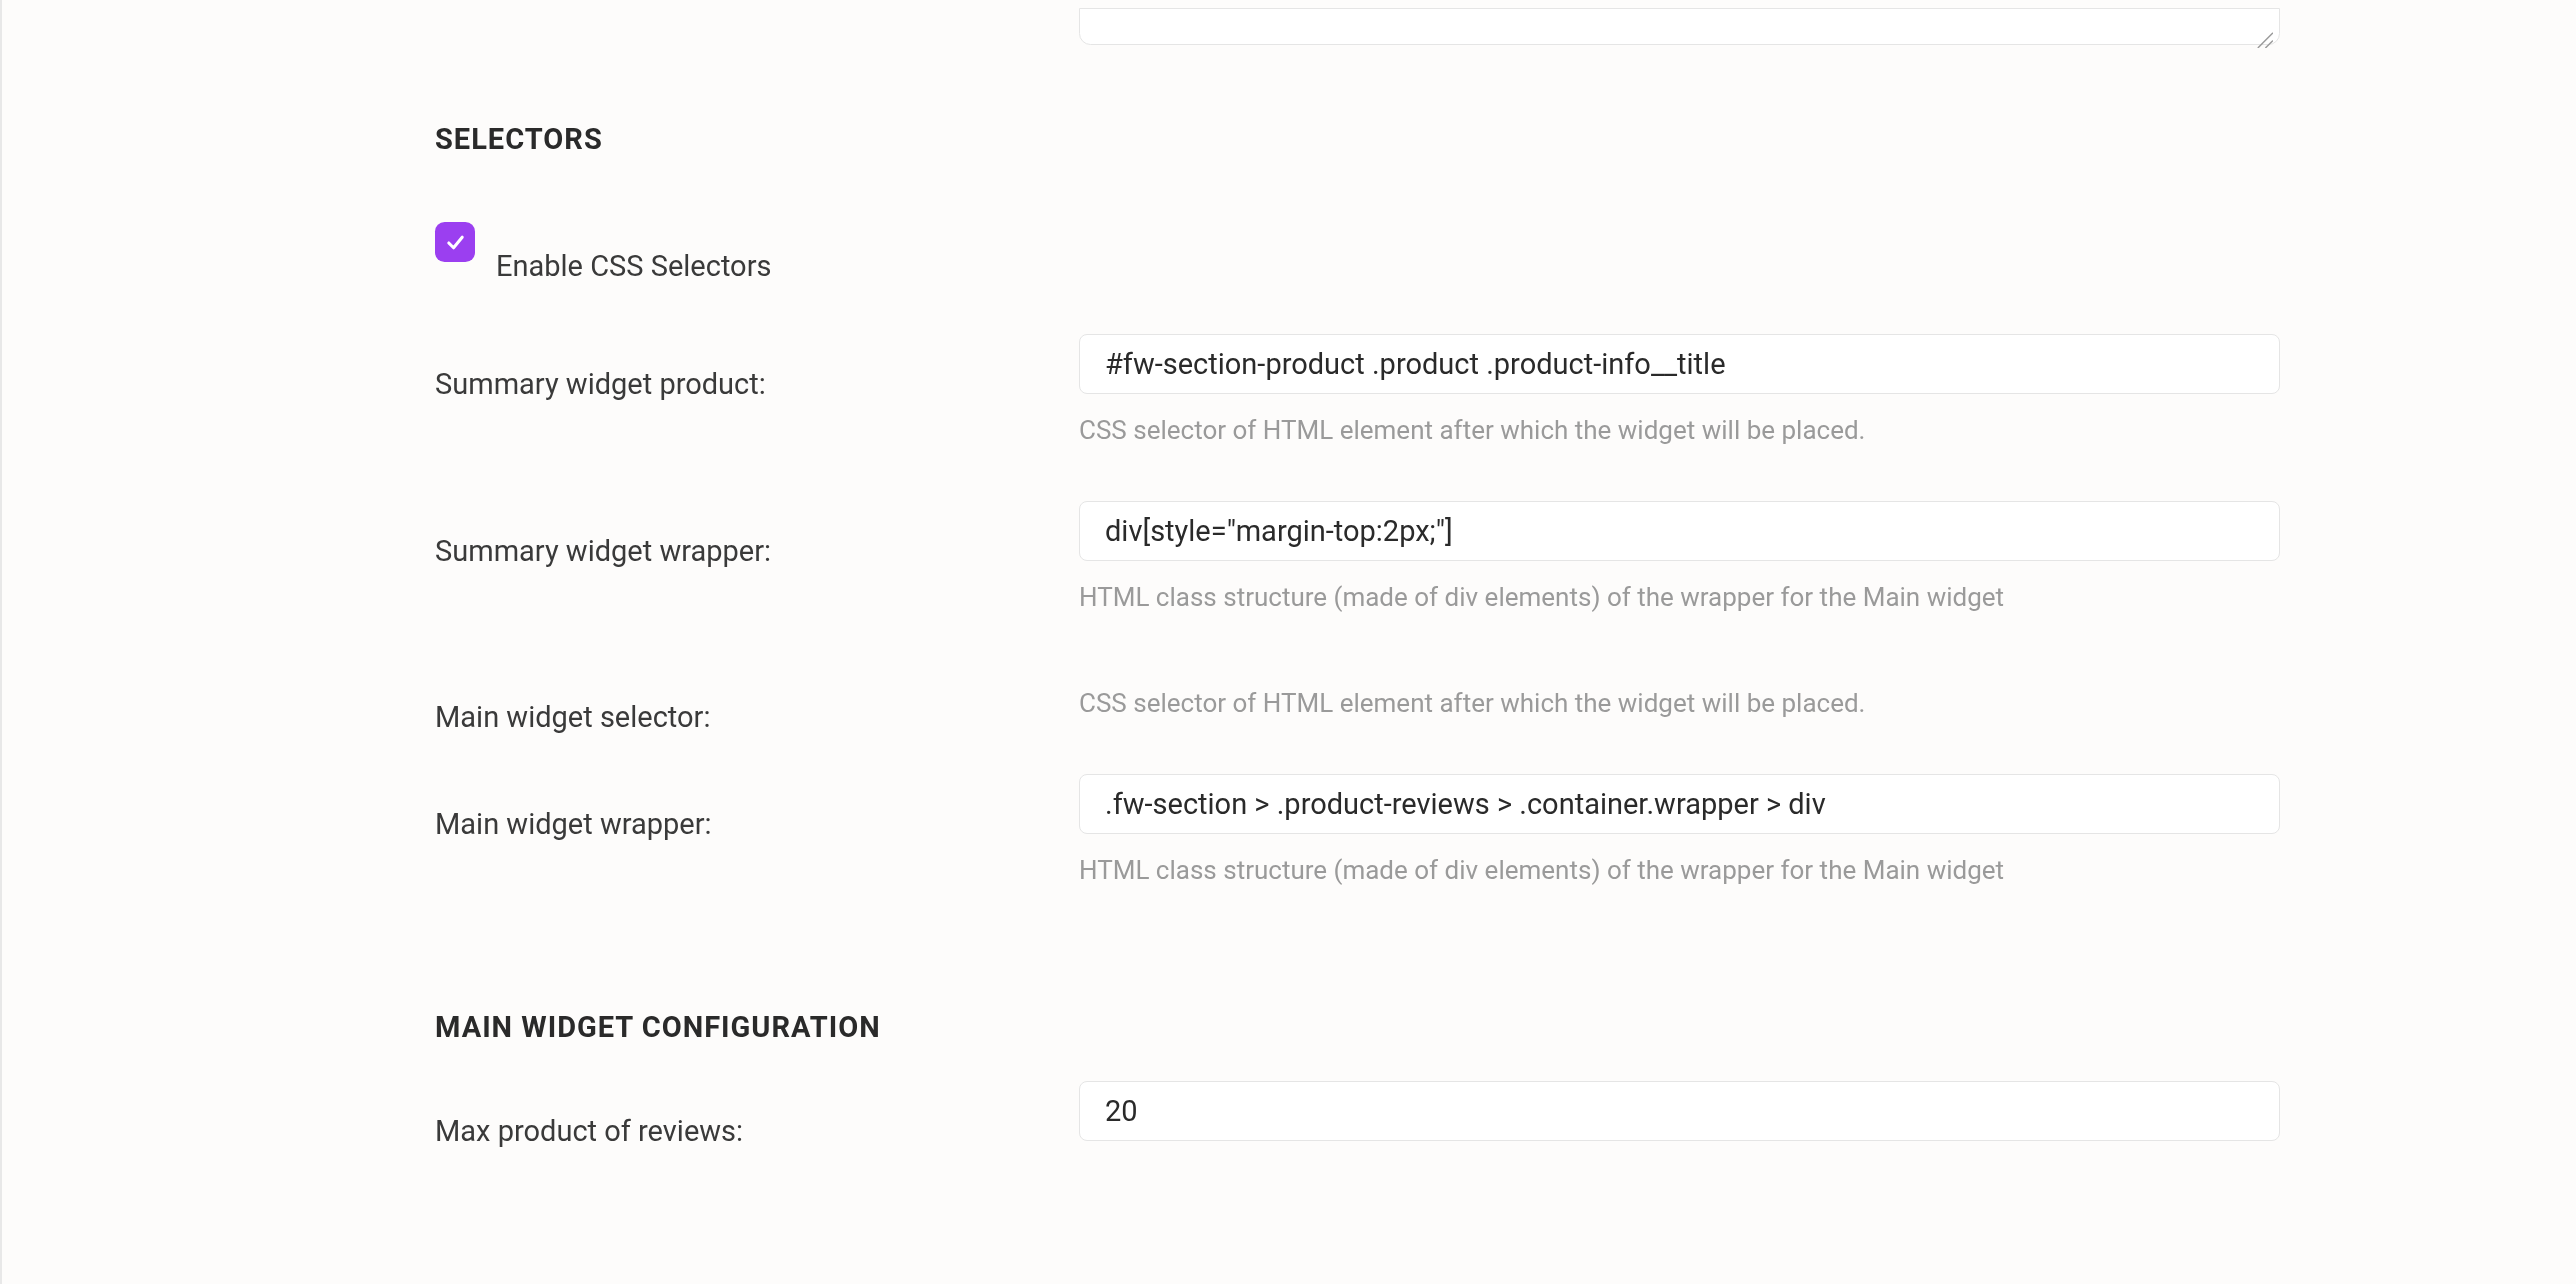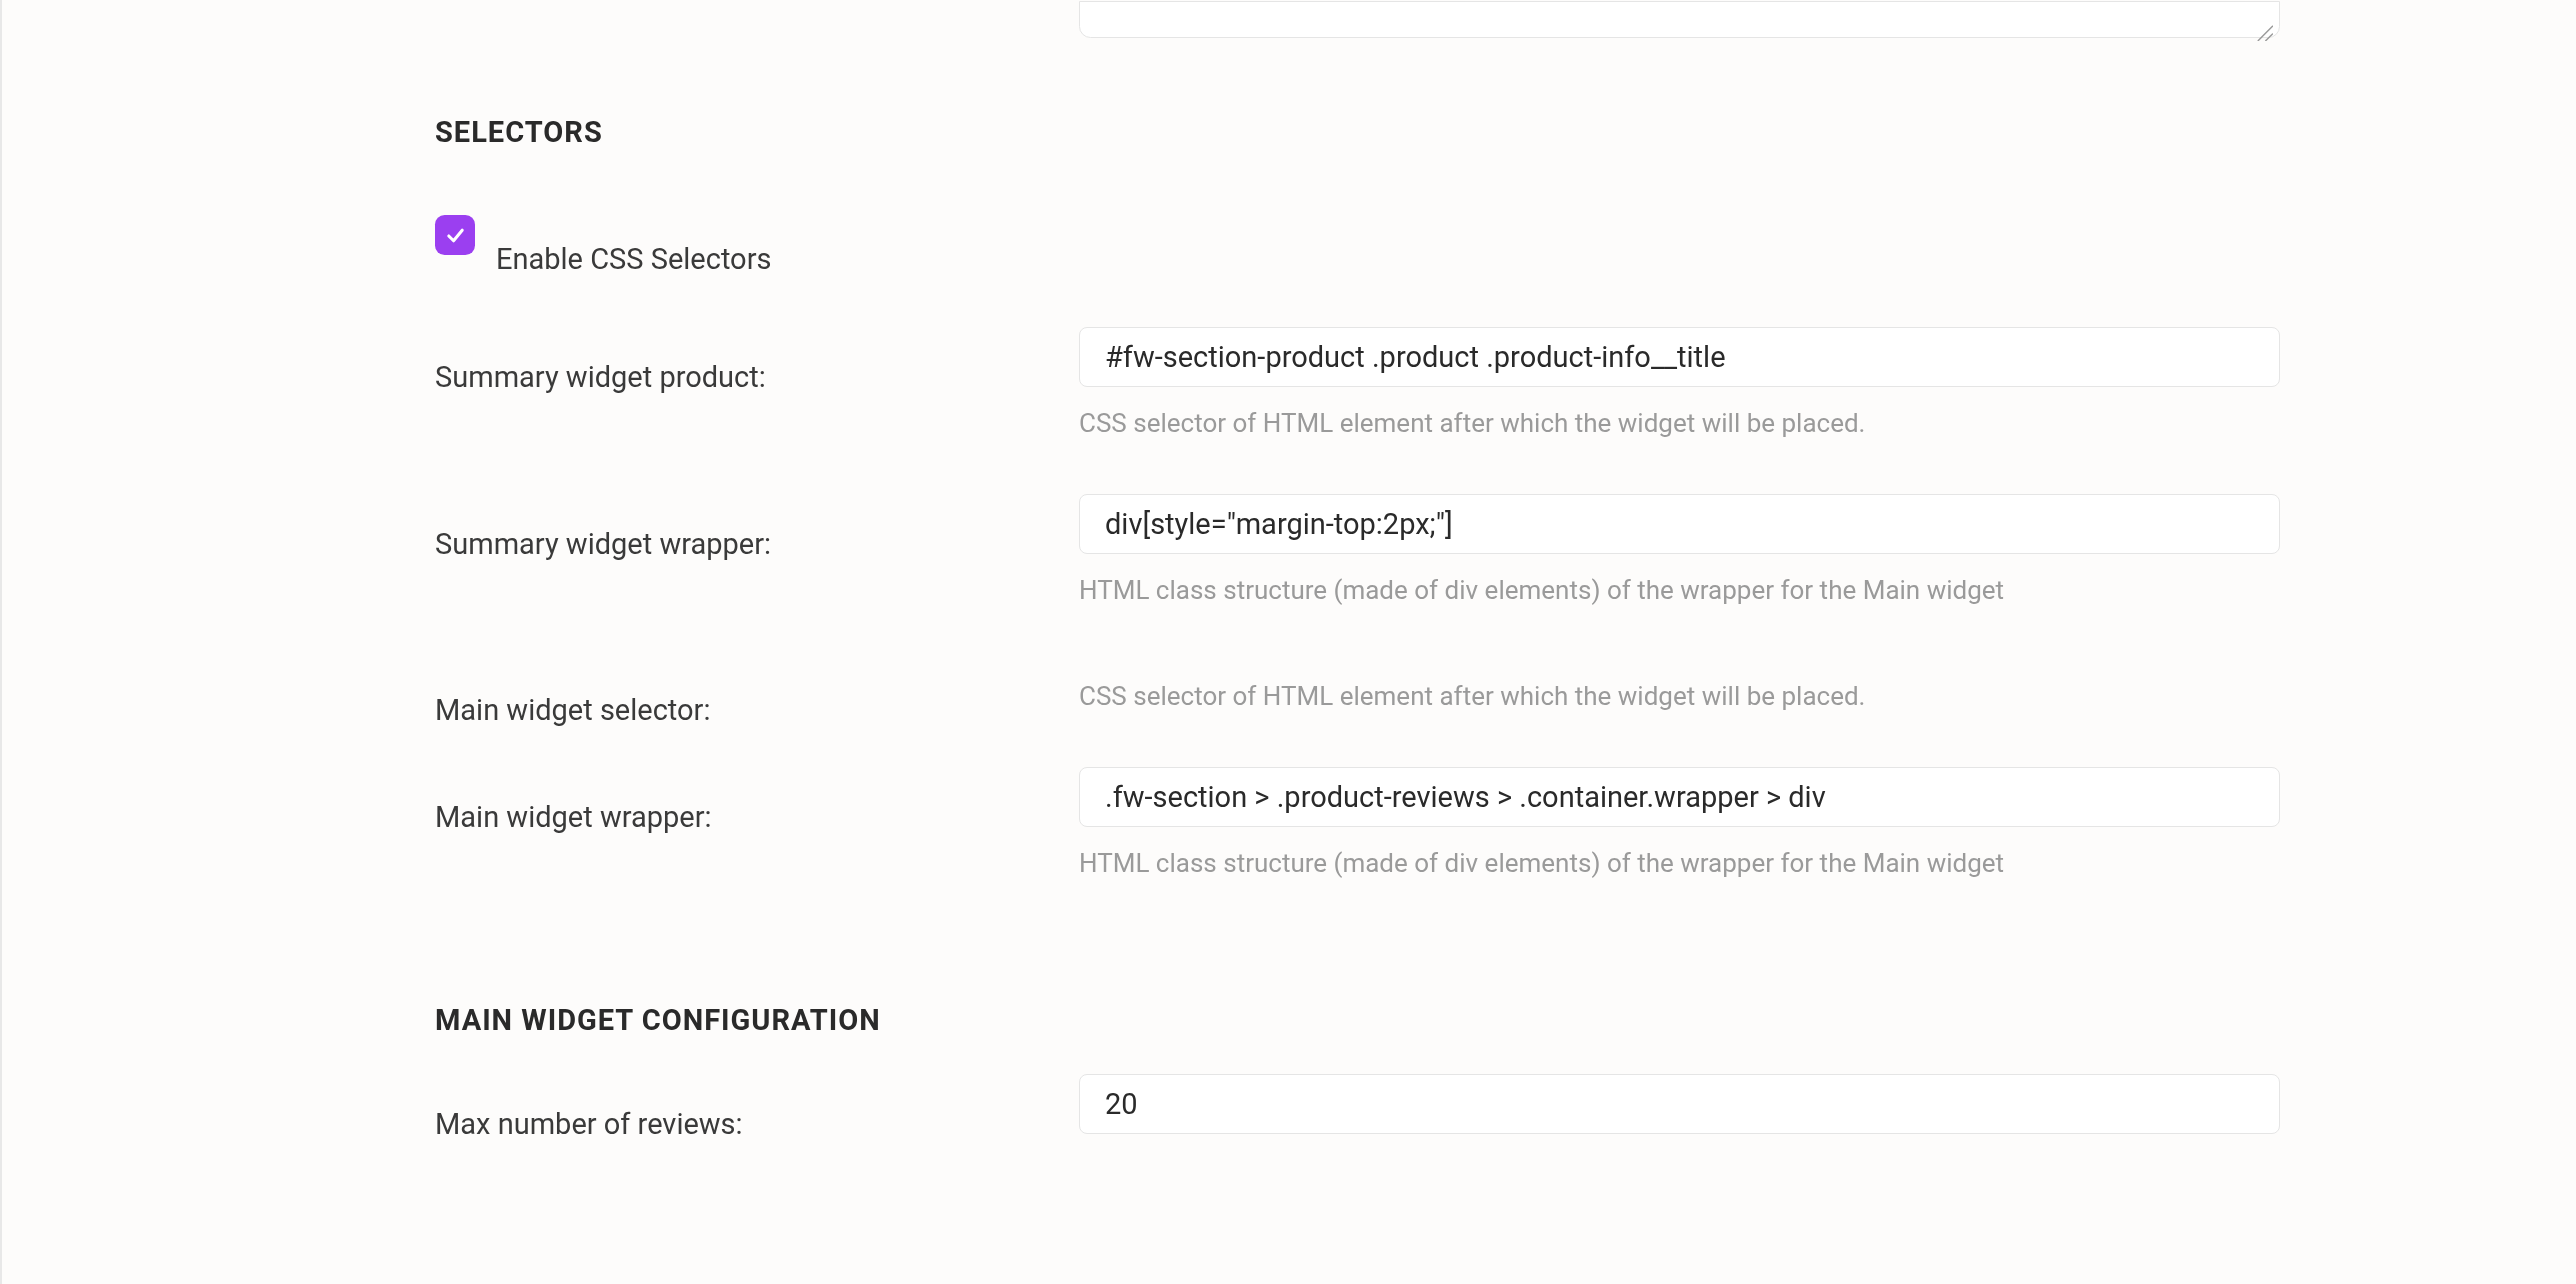--- a/index.html
+++ b/index.html
@@ -16,21 +16,21 @@
     }
     .page-container {
       width: 2576px;
       min-height: 1284px;
       position: relative;
       border-left: 2.9px solid #e8e8e8;
     }
     .content-wrapper {
       padding-left: 433px;
       padding-right: 19px;
-      padding-top: 1px;
+      padding-top: 8px;
     }
     .top-textarea-fragment {
       margin-left: 644px;
       width: 1201px;
       height: 37px;
       background: #ffffff;
       border: 1.9px solid #e5e5e5;
       border-radius: 0 0 11.5px 11.5px;
       position: relative;
     }
@@ -186,21 +186,21 @@
       <div class="form-input-col">
         <input type="text" class="text-input" value=".fw-section &gt; .product-reviews &gt; .container.wrapper &gt; div" style="">
         <div class="help-text">HTML class structure (made of div elements) of the wrapper for the Main widget</div>
       </div>
     </div>
 
     <h2 class="section-heading tight">MAIN WIDGET CONFIGURATION</h2>
 
     <div class="form-row last-visible">
       <div class="form-label-col">
-        <span class="form-label">Max number of reviews:</span>
+        <span class="form-label">Max product of reviews:</span>
       </div>
       <div class="form-input-col">
         <input type="text" class="text-input" value="20" style="">
       </div>
     </div>
 
   </div>
 </div>
 
 

